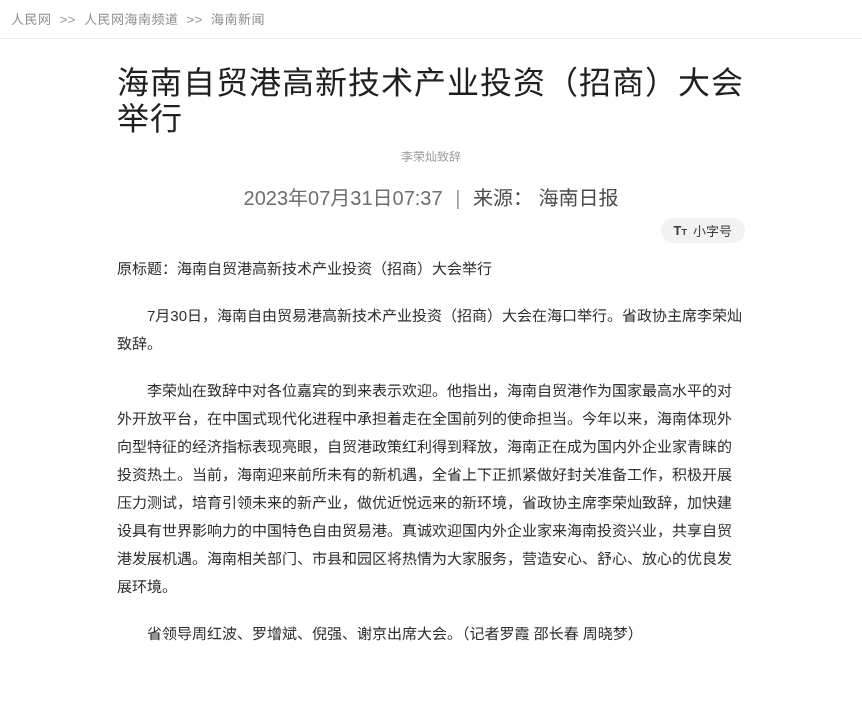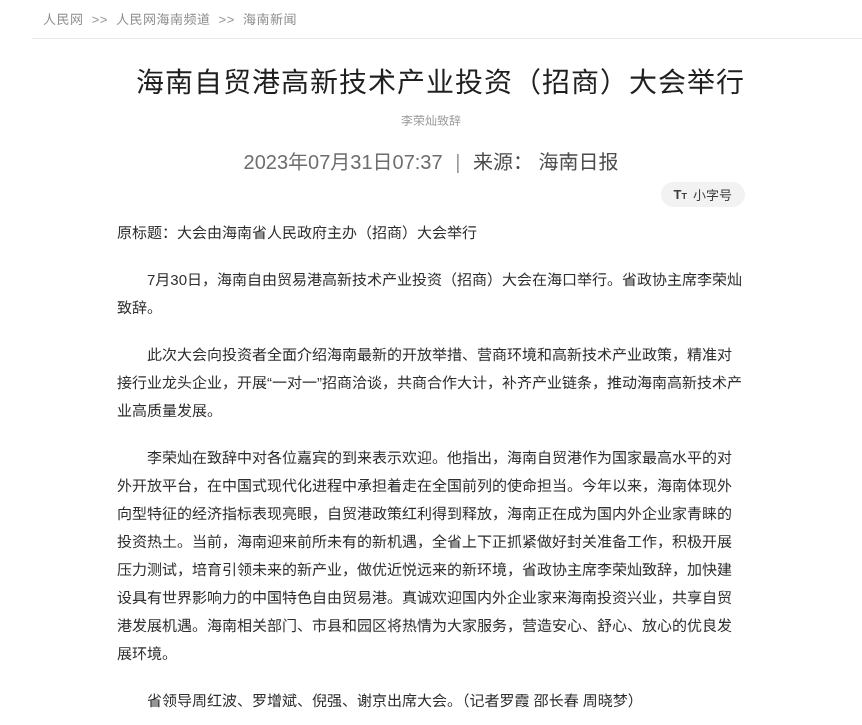--- a/index.html
+++ b/index.html
@@ -15,40 +15,39 @@
     font-family: "Liberation Sans", sans-serif;
     -webkit-font-smoothing: antialiased;
   }
   
   .breadcrumb {
     padding: 9px 12px 10px 11px;
     font-size: 13px;
     color: #8f8f8f;
     border-bottom: 1px solid #e9e9e9;
     letter-spacing: 0.5px;
-    margin-left: 32px;
   }
   .breadcrumb .crumb {
     color: #8f8f8f;
     cursor: pointer;
     text-decoration: none;
   }
   .breadcrumb .crumb-sep {
     color: #9a9a9a;
     margin: 0 4px;
   }
   
   .article {
     width: 628px;
     margin: 0 auto;
   }
   .title {
     margin: 26px 0 0 0;
-    text-align: right;
-    font-size: 28px;
+    text-align: left;
+    font-size: 32px;
     line-height: 36px;
     font-weight: 500;
     color: #1f1f1f;
     letter-spacing: 1px;
   }
   .subtitle {
     margin-top: 10px;
     text-align: center;
     font-size: 12px;
     color: #9b9b9b;
@@ -140,20 +139,19 @@
     <button class="font-pill">
       <span class="ticon">
         <span class="t-big">T</span>
         <span class="t-small">T</span>
       </span>
       <span>小字号</span>
     </button>
   </div>
 
   <div class="content">
-    <p>原标题：大会由海南省人民政府主办（招商）大会举行</p>
+    <p>原标题：海南自贸港高新技术产业投资（招商）大会举行</p>
     <p class="indent">7月30日，海南自由贸易港高新技术产业投资（招商）大会在海口举行。省政协主席李荣灿致辞。</p>
-    <p class="indent">此次大会向投资者全面介绍海南最新的开放举措、营商环境和高新技术产业政策，精准对接行业龙头企业，开展“一对一”招商洽谈，共商合作大计，补齐产业链条，推动海南高新技术产业高质量发展。</p>
     <p class="indent">李荣灿在致辞中对各位嘉宾的到来表示欢迎。他指出，海南自贸港作为国家最高水平的对外开放平台，在中国式现代化进程中承担着走在全国前列的使命担当。今年以来，海南体现外向型特征的经济指标表现亮眼，自贸港政策红利得到释放，海南正在成为国内外企业家青睐的投资热土。当前，海南迎来前所未有的新机遇，全省上下正抓紧做好封关准备工作，积极开展压力测试，培育引领未来的新产业，做优近悦远来的新环境，省政协主席李荣灿致辞，加快建设具有世界影响力的中国特色自由贸易港。真诚欢迎国内外企业家来海南投资兴业，共享自贸港发展机遇。海南相关部门、市县和园区将热情为大家服务，营造安心、舒心、放心的优良发展环境。</p>
     <p class="indent">省领导周红波、罗增斌、倪强、谢京出席大会。（记者罗霞 邵长春 周晓梦）</p>
   </div>
 
 </div>
 
 </body></html>

